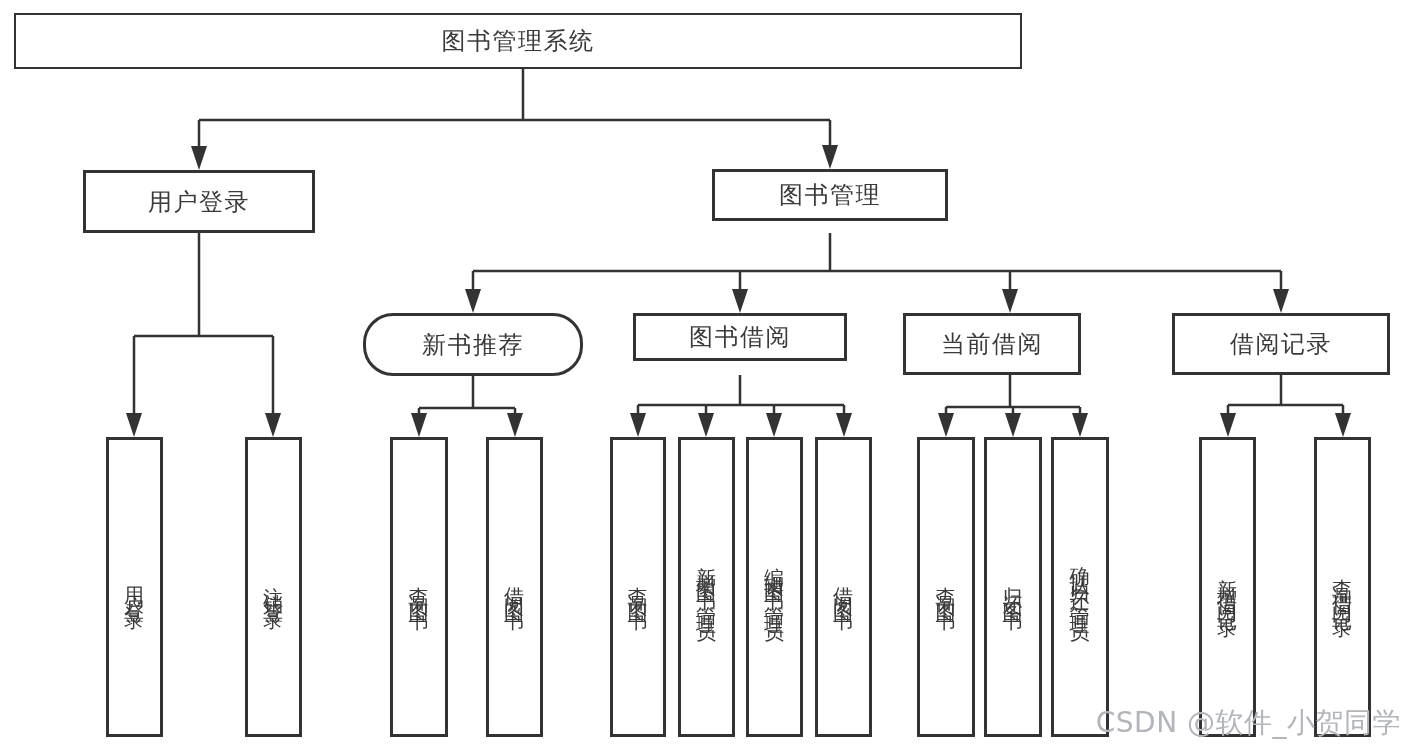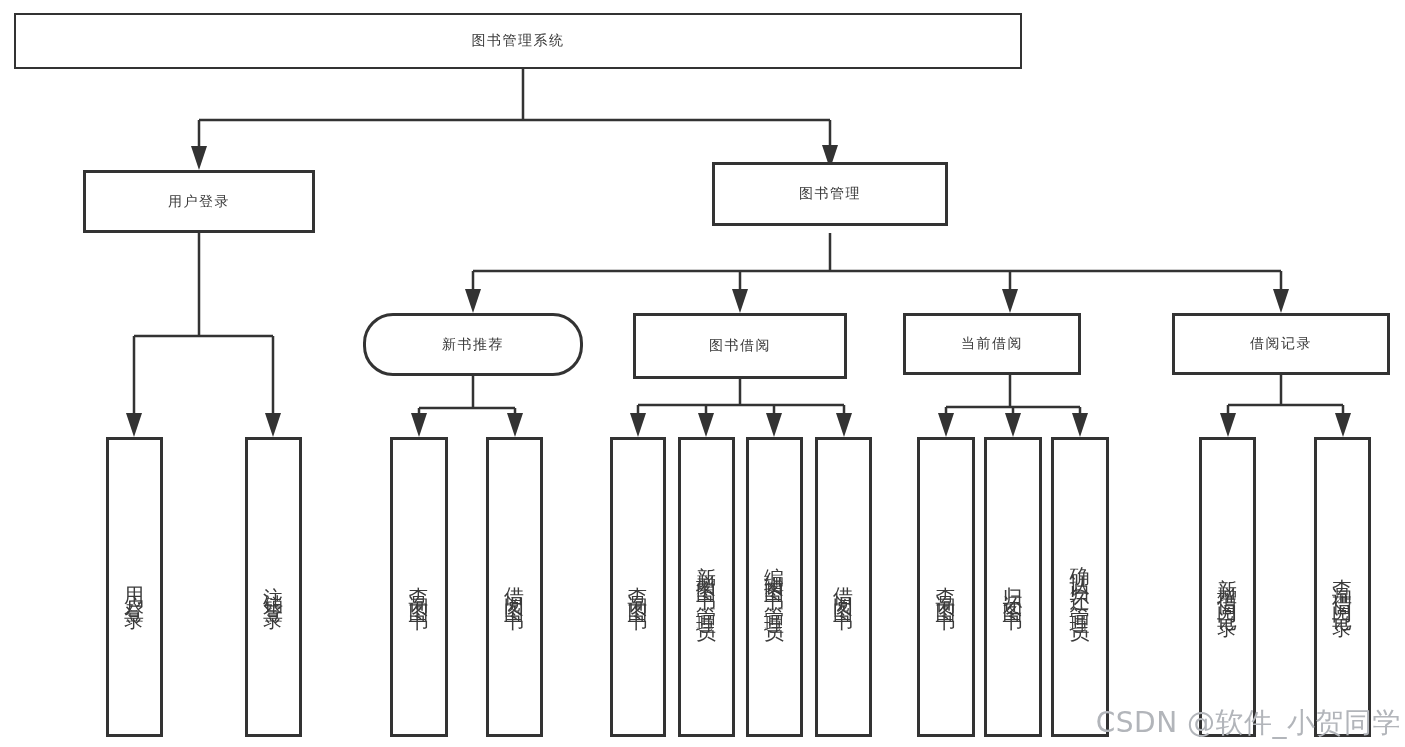--- a/index.html
+++ b/index.html
@@ -20,21 +20,21 @@
   .connectors path{stroke:var(--line);stroke-width:2.5;fill:none;}
   .connectors polygon{fill:var(--line);stroke:none;}
   .node{
     position:absolute;
     box-sizing:border-box;
     border:3px solid var(--line);
     background:var(--bg);
     display:flex;align-items:center;justify-content:center;
     color:var(--text);
   }
-  .node.h{font-size:14px;letter-spacing:1.5px;white-space:nowrap;}
+  .node.h{font-size:24px;letter-spacing:1.5px;white-space:nowrap;}
   .node.root{border-width:2px;}
   .node.v{
     writing-mode:vertical-rl;
     font-size:20px;
     letter-spacing:8px;
     line-height:1;
     text-align:center;
   }
   .watermark{
     position:absolute;
@@ -92,24 +92,24 @@
       <polygon points="1072,413 1088,413 1080,437"></polygon>
 
       <polygon points="1220,413 1236,413 1228,437"></polygon>
       <polygon points="1335,413 1351,413 1343,437"></polygon>
     </g>
   </svg>
 
   <div class="node h root" style="left:14px;top:13px;width:1008px;height:56px;">图书管理系统</div>
 
   <div class="node h" style="left:83px;top:170px;width:232px;height:63px;">用户登录</div>
-  <div class="node h" style="left:712px;top:162px;width:236px;height:64px;">图书管理</div>
+  <div class="node h" style="left:712px;top:169px;width:236px;height:52px;">图书管理</div>
 
   <div class="node h" style="left:363px;top:313px;width:220px;height:63px;border-radius:30px;">新书推荐</div>
-  <div class="node h" style="left:633px;top:313px;width:214px;height:66px;">图书借阅</div>
+  <div class="node h" style="left:633px;top:313px;width:214px;height:48px;">图书借阅</div>
   <div class="node h" style="left:903px;top:313px;width:178px;height:62px;">当前借阅</div>
   <div class="node h" style="left:1172px;top:313px;width:218px;height:62px;">借阅记录</div>
 
   <div class="node v" style="left:106px;top:437px;width:57px;height:300px;">用户登录</div>
   <div class="node v" style="left:245px;top:437px;width:57px;height:300px;">注销登录</div>
 
   <div class="node v" style="left:390px;top:437px;width:58px;height:300px;">查询图书</div>
   <div class="node v" style="left:486px;top:437px;width:57px;height:300px;">借阅图书</div>
 
   <div class="node v" style="left:610px;top:437px;width:56px;height:300px;">查询图书</div>

